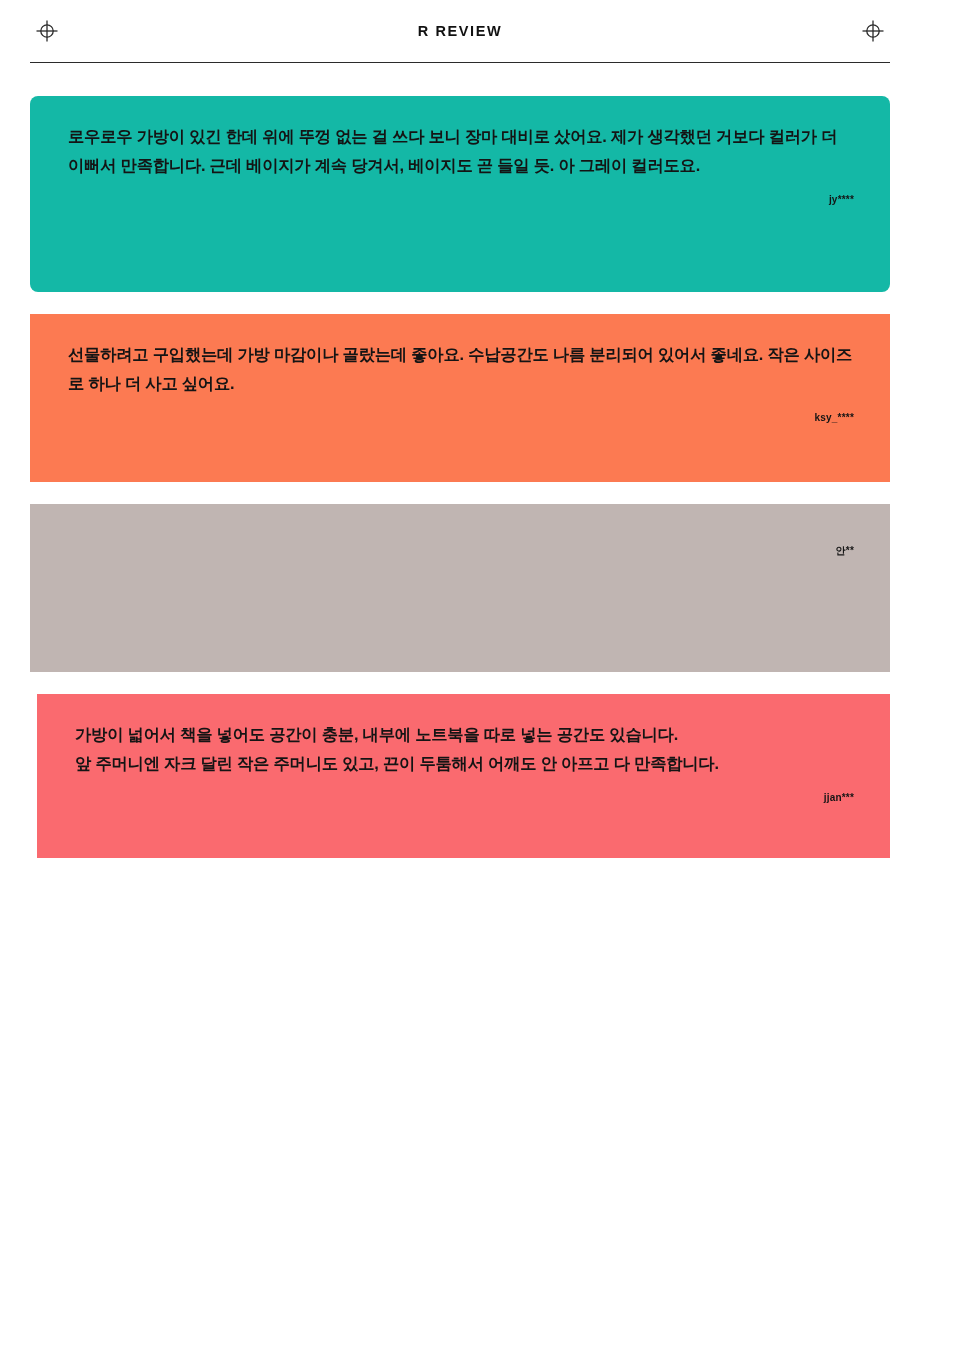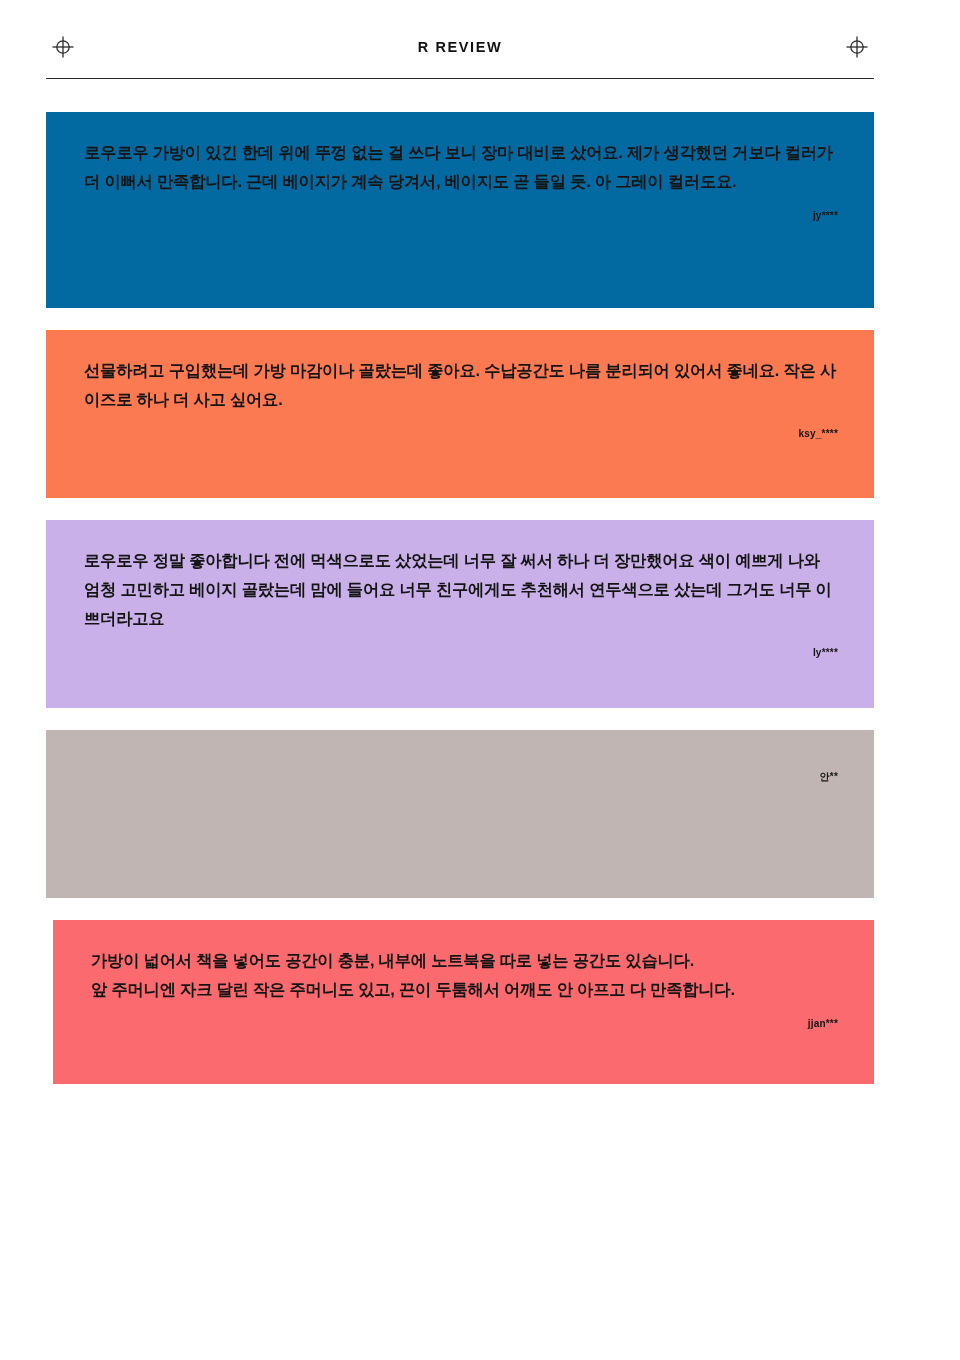--- a/index.html
+++ b/index.html
@@ -12,21 +12,21 @@
     background: #ffffff;
     font-family: "Liberation Sans", "DejaVu Sans", sans-serif;
     color: #1a1a1a;
     -webkit-font-smoothing: antialiased;
   }
   .page {
     width: 920px;
     min-height: 1360px;
     position: relative;
     box-sizing: border-box;
-    padding: 16px;
+    padding: 0;
   }
 
   
   .header {
     position: relative;
     height: 62px;
     margin: 0 30px;
     display: flex;
     align-items: center;
     justify-content: center;
@@ -99,31 +99,27 @@
     <span class="reg-mark right">
       <svg width="22" height="22" viewBox="0 0 22 22" aria-hidden="true">
         <circle cx="11" cy="11" r="6.2" fill="none" stroke="#2b2b2b" stroke-width="1.3"></circle>
         <line x1="11" y1="0.5" x2="11" y2="21.5" stroke="#2b2b2b" stroke-width="1.3"></line>
         <line x1="0.5" y1="11" x2="21.5" y2="11" stroke="#2b2b2b" stroke-width="1.3"></line>
       </svg>
     </span>
   </div>
 
   <div class="reviews">
-      <div class="review-card" style="background: #0369a1; min-height: 196px;">
+      <div class="review-card" style="background: #14b8a6; min-height: 196px; border-radius: 8px;">
         <div class="review-text">로우로우 가방이 있긴 한데 위에 뚜껑 없는 걸 쓰다 보니 장마 대비로 샀어요. 제가 생각했던 거보다 컬러가 더 이뻐서 만족합니다. 근데 베이지가 계속 당겨서, 베이지도 곧 들일 듯. 아 그레이 컬러도요.</div>
         <div class="review-author">jy****</div>
       </div>
       <div class="review-card" style="background: rgb(252, 122, 82); min-height: 168px;">
         <div class="review-text">선물하려고 구입했는데 가방 마감이나 골랐는데 좋아요. 수납공간도 나름 분리되어 있어서 좋네요. 작은 사이즈로 하나 더 사고 싶어요.</div>
         <div class="review-author">ksy_****</div>
-      </div>
-      <div class="review-card" style="background: rgb(201, 176, 232); min-height: 188px;">
-        <div class="review-text">로우로우 정말 좋아합니다 전에 먹색으로도 샀었는데 너무 잘 써서 하나 더 장만했어요 색이 예쁘게 나와 엄청 고민하고 베이지 골랐는데 맘에 들어요 너무 친구에게도 추천해서 연두색으로 샀는데 그거도 너무 이쁘더라고요</div>
-        <div class="review-author">ly****</div>
       </div>
       <div class="review-card" style="background: rgb(192, 181, 178); min-height: 168px;">
         <div class="review-author">안**</div>
       </div>
       <div class="review-card" style="background: rgb(250, 106, 111); min-height: 164px; margin-left: 7px;">
         <div class="review-text">가방이 넓어서 책을 넣어도 공간이 충분, 내부에 노트북을 따로 넣는 공간도 있습니다.
 앞 주머니엔 자크 달린 작은 주머니도 있고, 끈이 두툼해서 어깨도 안 아프고 다 만족합니다.</div>
         <div class="review-author">jjan***</div>
       </div>
     </div>

